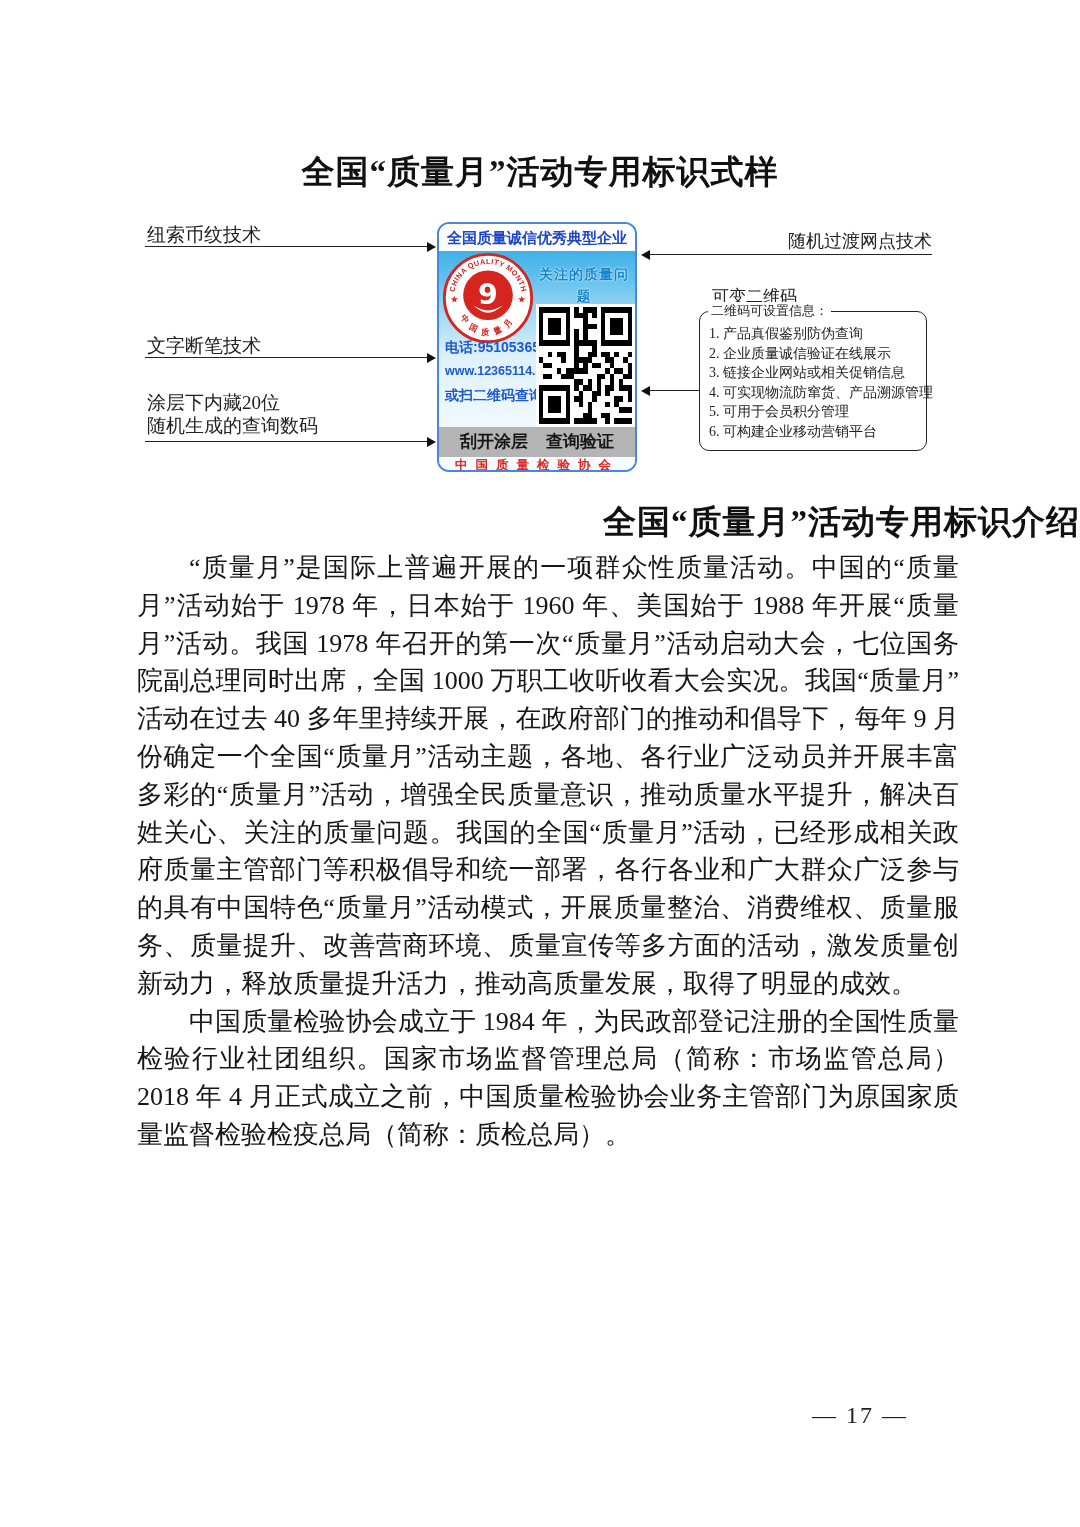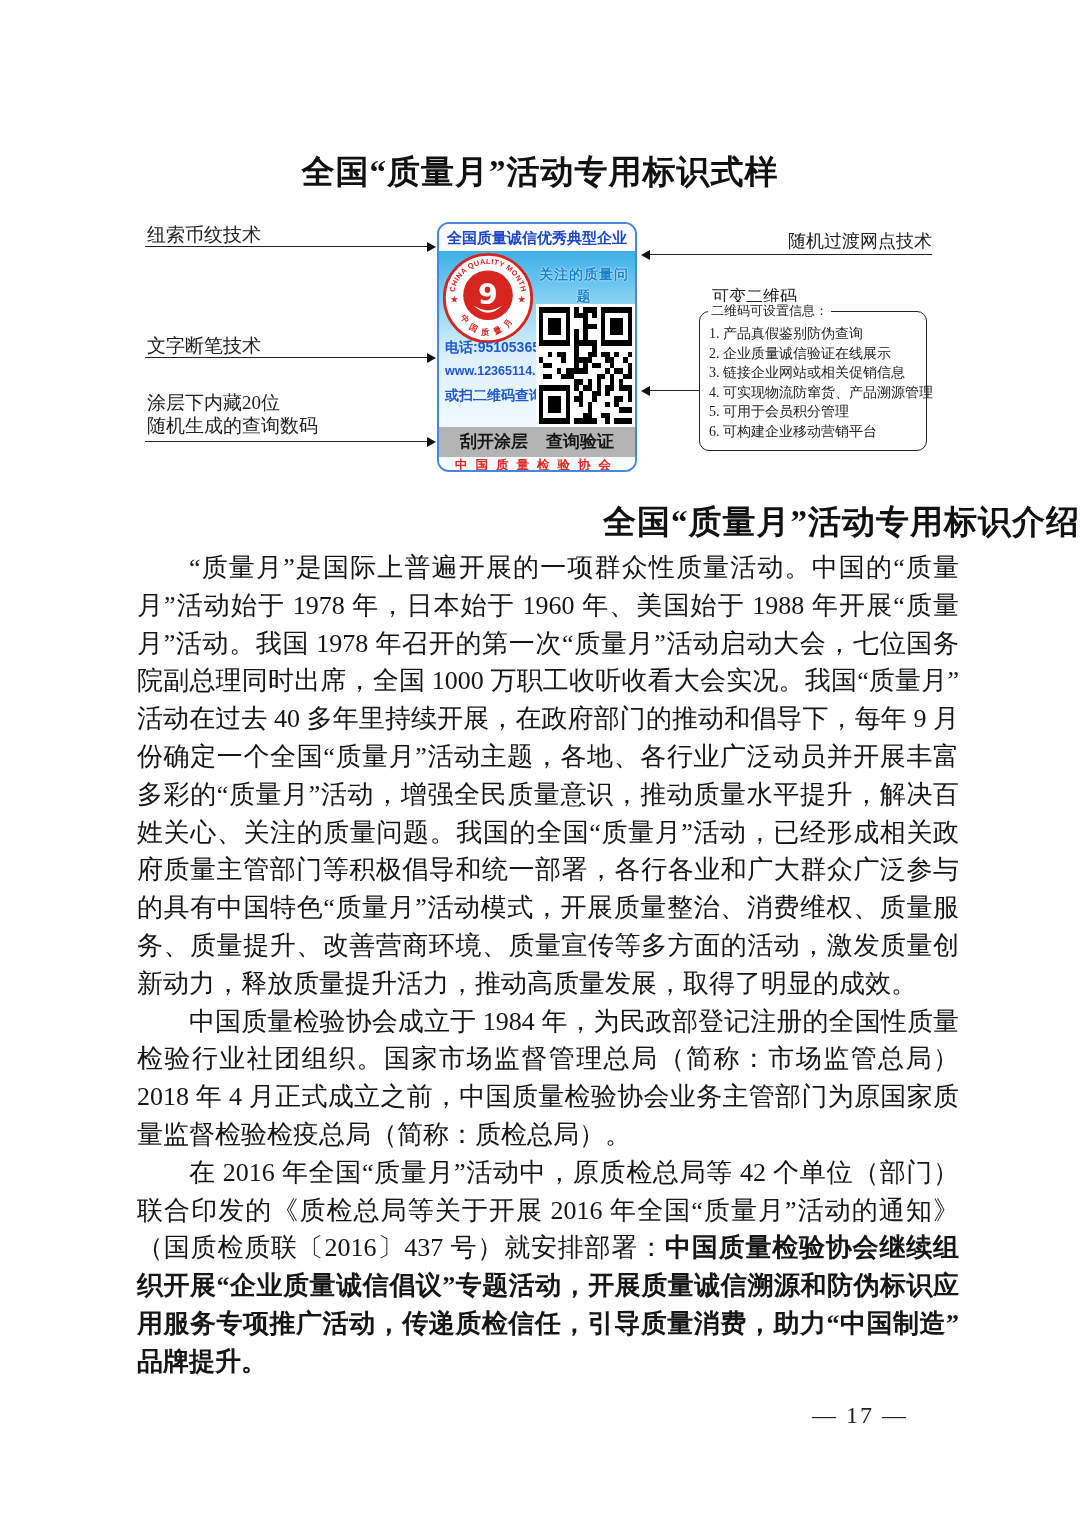--- a/index.html
+++ b/index.html
@@ -377,18 +377,17 @@
     </div>
 
     <div class="st-red">中国质量检验协会</div>
   </div>
 
   <div class="h-title h2">全国“质量月”活动专用标识介绍</div>
 
   <div class="bodytext">
     <p>“质量月”是国际上普遍开展的一项群众性质量活动。中国的“质量月”活动始于 1978 年，日本始于 1960 年、美国始于 1988 年开展“质量月”活动。我国 1978 年召开的第一次“质量月”活动启动大会，七位国务院副总理同时出席，全国 1000 万职工收听收看大会实况。我国“质量月”活动在过去 40 多年里持续开展，在政府部门的推动和倡导下，每年 9 月份确定一个全国“质量月”活动主题，各地、各行业广泛动员并开展丰富多彩的“质量月”活动，增强全民质量意识，推动质量水平提升，解决百姓关心、关注的质量问题。我国的全国“质量月”活动，已经形成相关政府质量主管部门等积极倡导和统一部署，各行各业和广大群众广泛参与的具有中国特色“质量月”活动模式，开展质量整治、消费维权、质量服务、质量提升、改善营商环境、质量宣传等多方面的活动，激发质量创新动力，释放质量提升活力，推动高质量发展，取得了明显的成效。</p>
     <p>中国质量检验协会成立于 1984 年，为民政部登记注册的全国性质量检验行业社团组织。国家市场监督管理总局（简称：市场监管总局）2018 年 4 月正式成立之前，中国质量检验协会业务主管部门为原国家质量监督检验检疫总局（简称：质检总局）。</p>
-    <p><span>在 2016 年全国“质量月”活动中，原质检总局等 42 个单位（部门）联合印发的《质检总局等关于开展 2016 年全国“质量月”活动的通知》（国质检质联〔2016〕437 号）就安排部署：</span><span class="bold">中国质量检验协会继续组织开展“企业质量诚信倡议”专题活动，开展质量诚信溯源和防伪标识应用服务专项推广活动，传递质检信任，引导质量消费，助力“中国制造”品牌提升。</span></p>
   </div>
 
   <div class="pageno">— 17 —</div>
 
 </div>
 
 </body></html>

